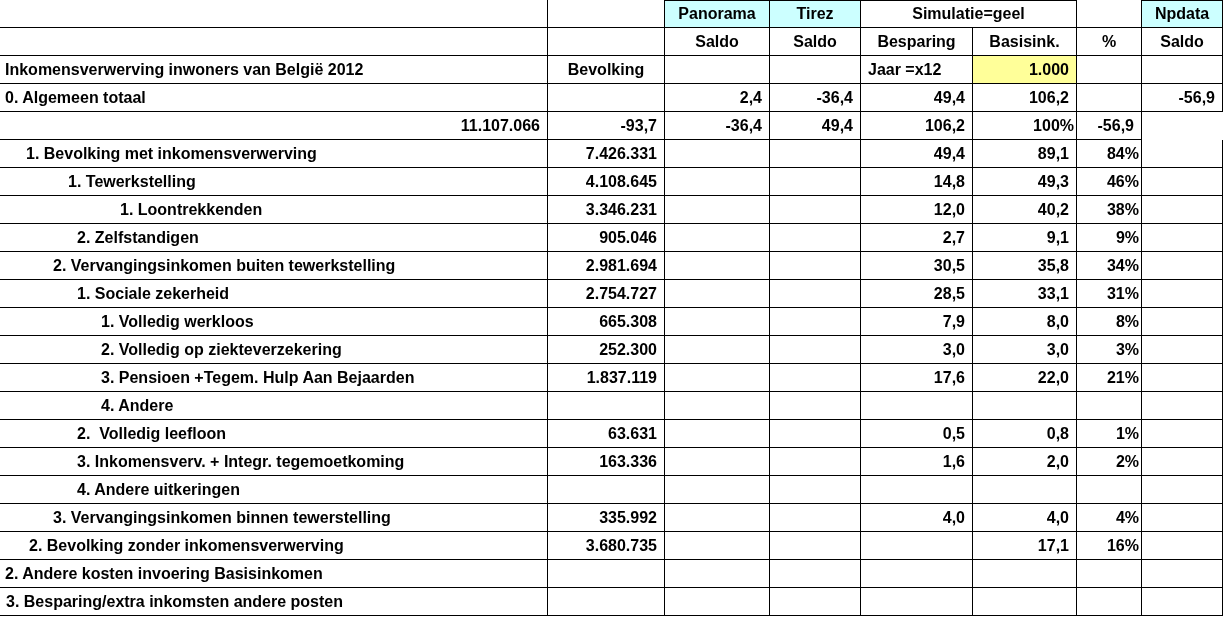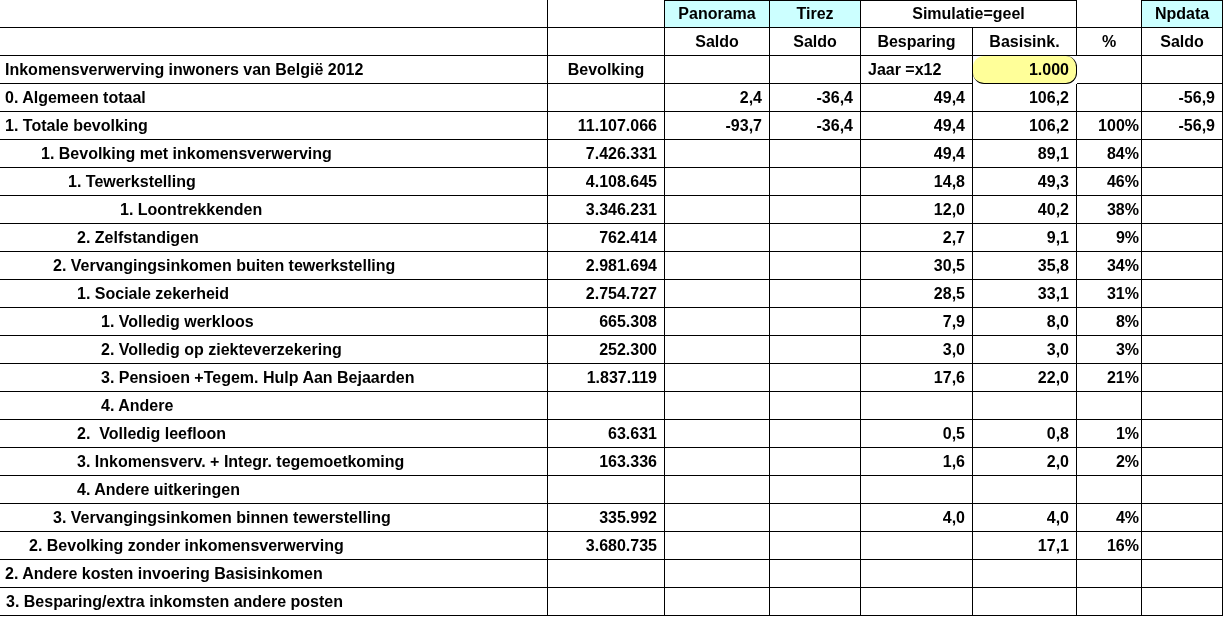--- a/index.html
+++ b/index.html
@@ -23,21 +23,21 @@
     background:#fff;
   }
   .bt{border-top:1px solid #000;}
   .lbl{justify-content:flex-start;padding-left:5px;}
   .num{justify-content:flex-end;padding-right:7px;}
   .pctcell{padding-right:2px;}
   .ctr{justify-content:center;}
   .left{justify-content:flex-start;padding-left:7px;}
   .span2{grid-column:span 2;}
   .cyan{background:var(--cyan);}
-  .yellow{background:var(--yellow);border-radius:11px;}
+  .yellow{background:var(--yellow);}
 </style>
 </head>
 <body>
 
 <div class="sheet">
 
   <div class="row">
     <div class="cell"></div>
     <div class="cell"></div>
     <div class="cell ctr bt cyan">Panorama</div>
@@ -75,32 +75,31 @@
     <div class="cell num"></div>
     <div class="cell num">2,4</div>
     <div class="cell num">-36,4</div>
     <div class="cell num">49,4</div>
     <div class="cell num">106,2</div>
     <div class="cell num pctcell"></div>
     <div class="cell num">-56,9</div>
   </div>
 
   <div class="row">
-    <div class="cell lbl" style="padding-left: 5px;">1. Totale bevolking</div>
     <div class="cell num">11.107.066</div>
     <div class="cell num">-93,7</div>
     <div class="cell num">-36,4</div>
     <div class="cell num">49,4</div>
     <div class="cell num">106,2</div>
     <div class="cell num pctcell">100%</div>
     <div class="cell num">-56,9</div>
   </div>
 
   <div class="row">
-    <div class="cell lbl" style="padding-left: 41px;">1. Bevolking met inkomensverwerving</div>
+    <div class="cell lbl" style="padding-left: 26px;">1. Bevolking met inkomensverwerving</div>
     <div class="cell num">7.426.331</div>
     <div class="cell num"></div>
     <div class="cell num"></div>
     <div class="cell num">49,4</div>
     <div class="cell num">89,1</div>
     <div class="cell num pctcell">84%</div>
     <div class="cell num"></div>
   </div>
 
   <div class="row">
@@ -120,21 +119,21 @@
     <div class="cell num"></div>
     <div class="cell num"></div>
     <div class="cell num">12,0</div>
     <div class="cell num">40,2</div>
     <div class="cell num pctcell">38%</div>
     <div class="cell num"></div>
   </div>
 
   <div class="row">
     <div class="cell lbl" style="padding-left: 77px;">2. Zelfstandigen</div>
-    <div class="cell num">762.414</div>
+    <div class="cell num">905.046</div>
     <div class="cell num"></div>
     <div class="cell num"></div>
     <div class="cell num">2,7</div>
     <div class="cell num">9,1</div>
     <div class="cell num pctcell">9%</div>
     <div class="cell num"></div>
   </div>
 
   <div class="row">
     <div class="cell lbl" style="padding-left: 53px;">2. Vervangingsinkomen buiten tewerkstelling</div>

